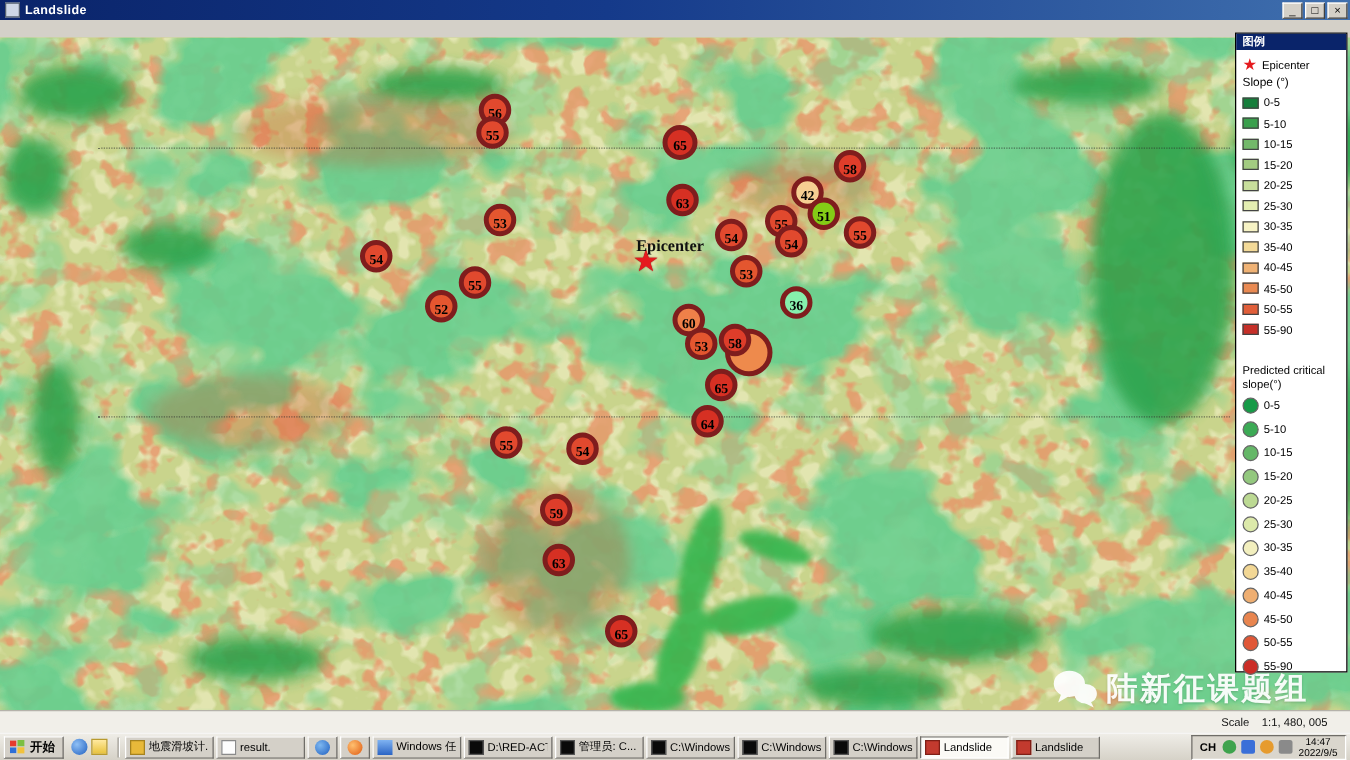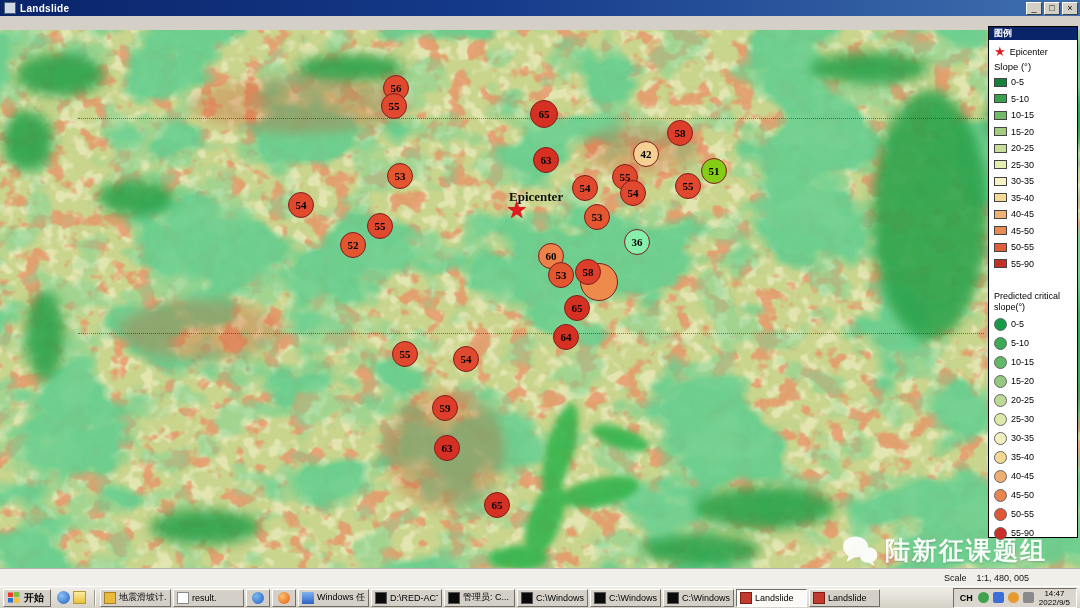--- a/index.html
+++ b/index.html
@@ -20,21 +20,21 @@
   .toolbar{position:absolute;left:0;top:16px;width:1080px;height:14px;background:#d4d0c8;
     border-bottom:1px solid #9a968f;box-sizing:border-box;}
   .layer-input{position:absolute;left:0;top:0;width:152px;height:13px;box-sizing:border-box;
     border:1px solid #7f7f7f;font-size:9px;padding:0 2px 0 52px;font-family:inherit;background:#fff;}
 
   
   .map{position:absolute;left:0;top:30px;width:1080px;height:538px;overflow:hidden;background:#c9d48c;}
   .terrain{position:absolute;left:0;top:0;z-index:1;}
   .grat{position:absolute;left:78px;width:906px;height:0;border-top:1px dotted rgba(45,45,45,.6);z-index:4;}
   .marker-layer{position:absolute;inset:0;z-index:5;}
-  .marker{position:absolute;border-radius:50%;border:1px solid #7f1d1d;box-sizing:border-box;
+  .marker{position:absolute;border-radius:50%;border:4px solid #7f1d1d;box-sizing:border-box;
     color:#000;font:bold 11px "Liberation Serif",serif;text-align:center;}
   .epi-star-map{position:absolute;z-index:6;color:#e51a1e;font-size:24px;line-height:26px;
     text-shadow:0 0 1px #6d0a0a;}
   .epi-label{position:absolute;z-index:6;font:bold 13px "Liberation Serif",serif;color:#101010;}
   .watermark{position:absolute;z-index:8;display:flex;align-items:center;gap:7px;opacity:.93;}
   .watermark-text{color:#fff;font-size:25px;font-weight:bold;letter-spacing:2px;
     text-shadow:0 1px 2px rgba(0,0,0,.18);}
 
   
   .legend{position:absolute;left:988px;top:26px;width:90px;height:512px;background:#fff;
@@ -48,21 +48,21 @@
   .pred-title{font-size:9px;line-height:11px;margin:22px 0 5px;}
   .legend-row{display:flex;align-items:center;gap:4px;margin-bottom:6.5px;}
   .legend-row.pred{margin-bottom:6px;}
   .sw-sq{width:13px;height:9px;border:1px solid #444;flex:0 0 auto;box-sizing:border-box;}
   .sw-ci{width:13px;height:13px;border-radius:50%;border:1px solid #666;flex:0 0 auto;box-sizing:border-box;}
   .legend-label{font-size:9px;color:#000;}
 
   
   .statusbar{position:absolute;left:0;top:568px;width:1080px;height:18px;box-sizing:border-box;
     background:#f1efe9;border-top:1px solid #b5b2aa;display:flex;justify-content:flex-end;
-    align-items:center;gap:10px;padding-right:51px;font-size:9px;color:#111;}
+    align-items:center;gap:10px;padding-right:18px;font-size:9px;color:#111;}
 
   
   .taskbar{position:absolute;left:0;top:586px;width:1080px;height:22px;box-sizing:border-box;
     background:linear-gradient(#efede7,#d6d2c8);border-top:1px solid #fff;
     display:flex;align-items:center;padding:0 3px;gap:2px;}
   .start-btn{height:18px;display:flex;align-items:center;gap:4px;padding:0 6px 0 4px;flex:0 0 auto;
     background:#d4d0c8;border:1px solid;border-color:#fff #6f6d68 #6f6d68 #fff;
     font-size:10px;font-weight:bold;font-family:inherit;}
   .ql{display:flex;gap:3px;margin:0 4px;flex:0 0 auto;}
   .ql-ico{width:13px;height:13px;display:inline-block;}
@@ -173,21 +173,21 @@
     <div class="grat" style="top:88px"></div>
     <div class="grat" style="top:303px"></div>
 
     <div class="marker-layer">
         <div class="marker" style="left: 383px; top: 45px; height: 26px; width: 26px; background: rgb(225, 73, 46); line-height: 24px;">56</div>
         <div class="marker" style="left: 381px; top: 63px; height: 26px; width: 26px; background: rgb(225, 73, 46); line-height: 24px;">55</div>
         <div class="marker" style="left: 530px; top: 70px; height: 28px; width: 28px; background: rgb(214, 48, 35); line-height: 26px;">65</div>
         <div class="marker" style="left: 667px; top: 90px; height: 26px; width: 26px; background: rgb(222, 61, 42); line-height: 24px;">58</div>
         <div class="marker" style="left: 633px; top: 111px; height: 26px; width: 26px; background: rgb(246, 207, 146); line-height: 24px;">42</div>
         <div class="marker" style="left: 533px; top: 117px; height: 26px; width: 26px; background: rgb(214, 48, 35); line-height: 24px;">63</div>
-        <div class="marker" style="left: 701px; top: 128px; height: 26px; width: 26px; background: #84cc16; line-height: 24px;">51</div>
+        <div class="marker" style="left: 646px; top: 128px; height: 26px; width: 26px; background: #84cc16; line-height: 24px;">51</div>
         <div class="marker" style="left: 387px; top: 133px; height: 26px; width: 26px; background: rgb(228, 86, 47); line-height: 24px;">53</div>
         <div class="marker" style="left: 612px; top: 134px; height: 26px; width: 26px; background: rgb(225, 73, 46); line-height: 24px;">55</div>
         <div class="marker" style="left: 675px; top: 143px; height: 26px; width: 26px; background: rgb(225, 73, 46); line-height: 24px;">55</div>
         <div class="marker" style="left: 572px; top: 145px; height: 26px; width: 26px; background: rgb(225, 73, 46); line-height: 24px;">54</div>
         <div class="marker" style="left: 620px; top: 150px; height: 26px; width: 26px; background: rgb(225, 73, 46); line-height: 24px;">54</div>
         <div class="marker" style="left: 288px; top: 162px; height: 26px; width: 26px; background: rgb(225, 73, 46); line-height: 24px;">54</div>
         <div class="marker" style="left: 584px; top: 174px; height: 26px; width: 26px; background: rgb(228, 86, 47); line-height: 24px;">53</div>
         <div class="marker" style="left: 367px; top: 183px; height: 26px; width: 26px; background: rgb(225, 73, 46); line-height: 24px;">55</div>
         <div class="marker" style="left: 624px; top: 199px; height: 26px; width: 26px; background: #86efac; line-height: 24px;">36</div>
         <div class="marker" style="left: 340px; top: 202px; height: 26px; width: 26px; background: rgb(228, 86, 47); line-height: 24px;">52</div>

